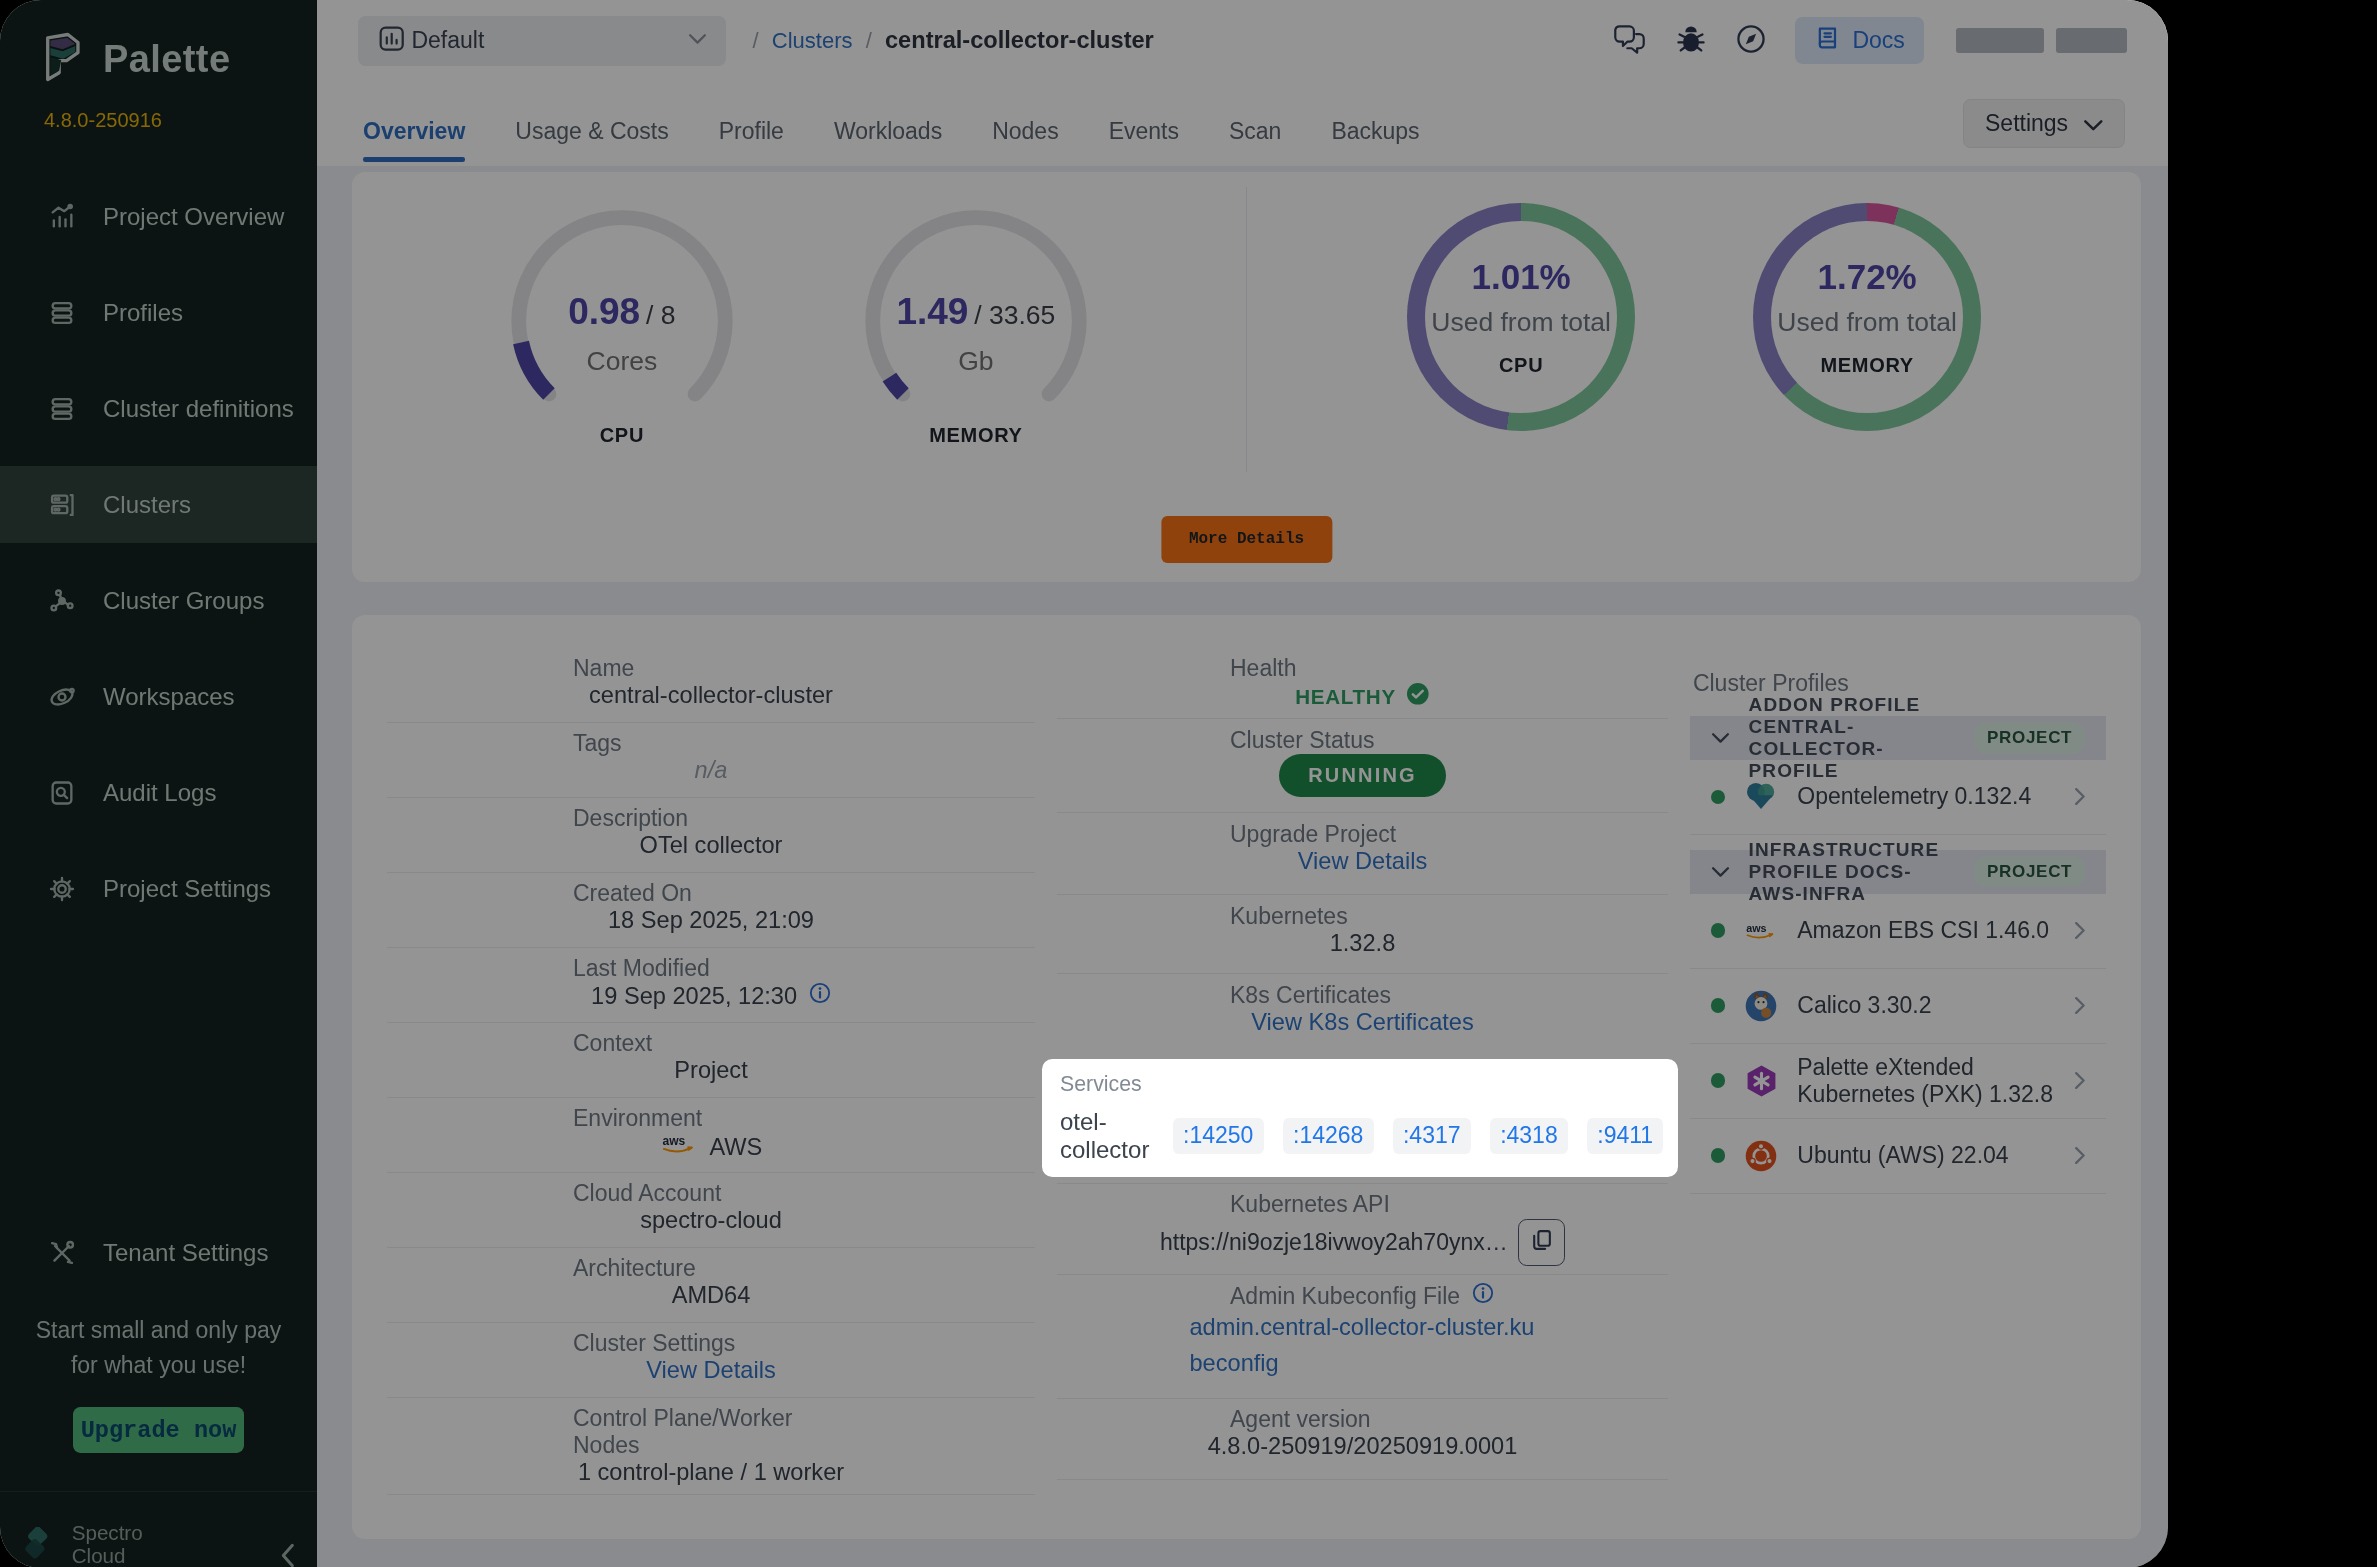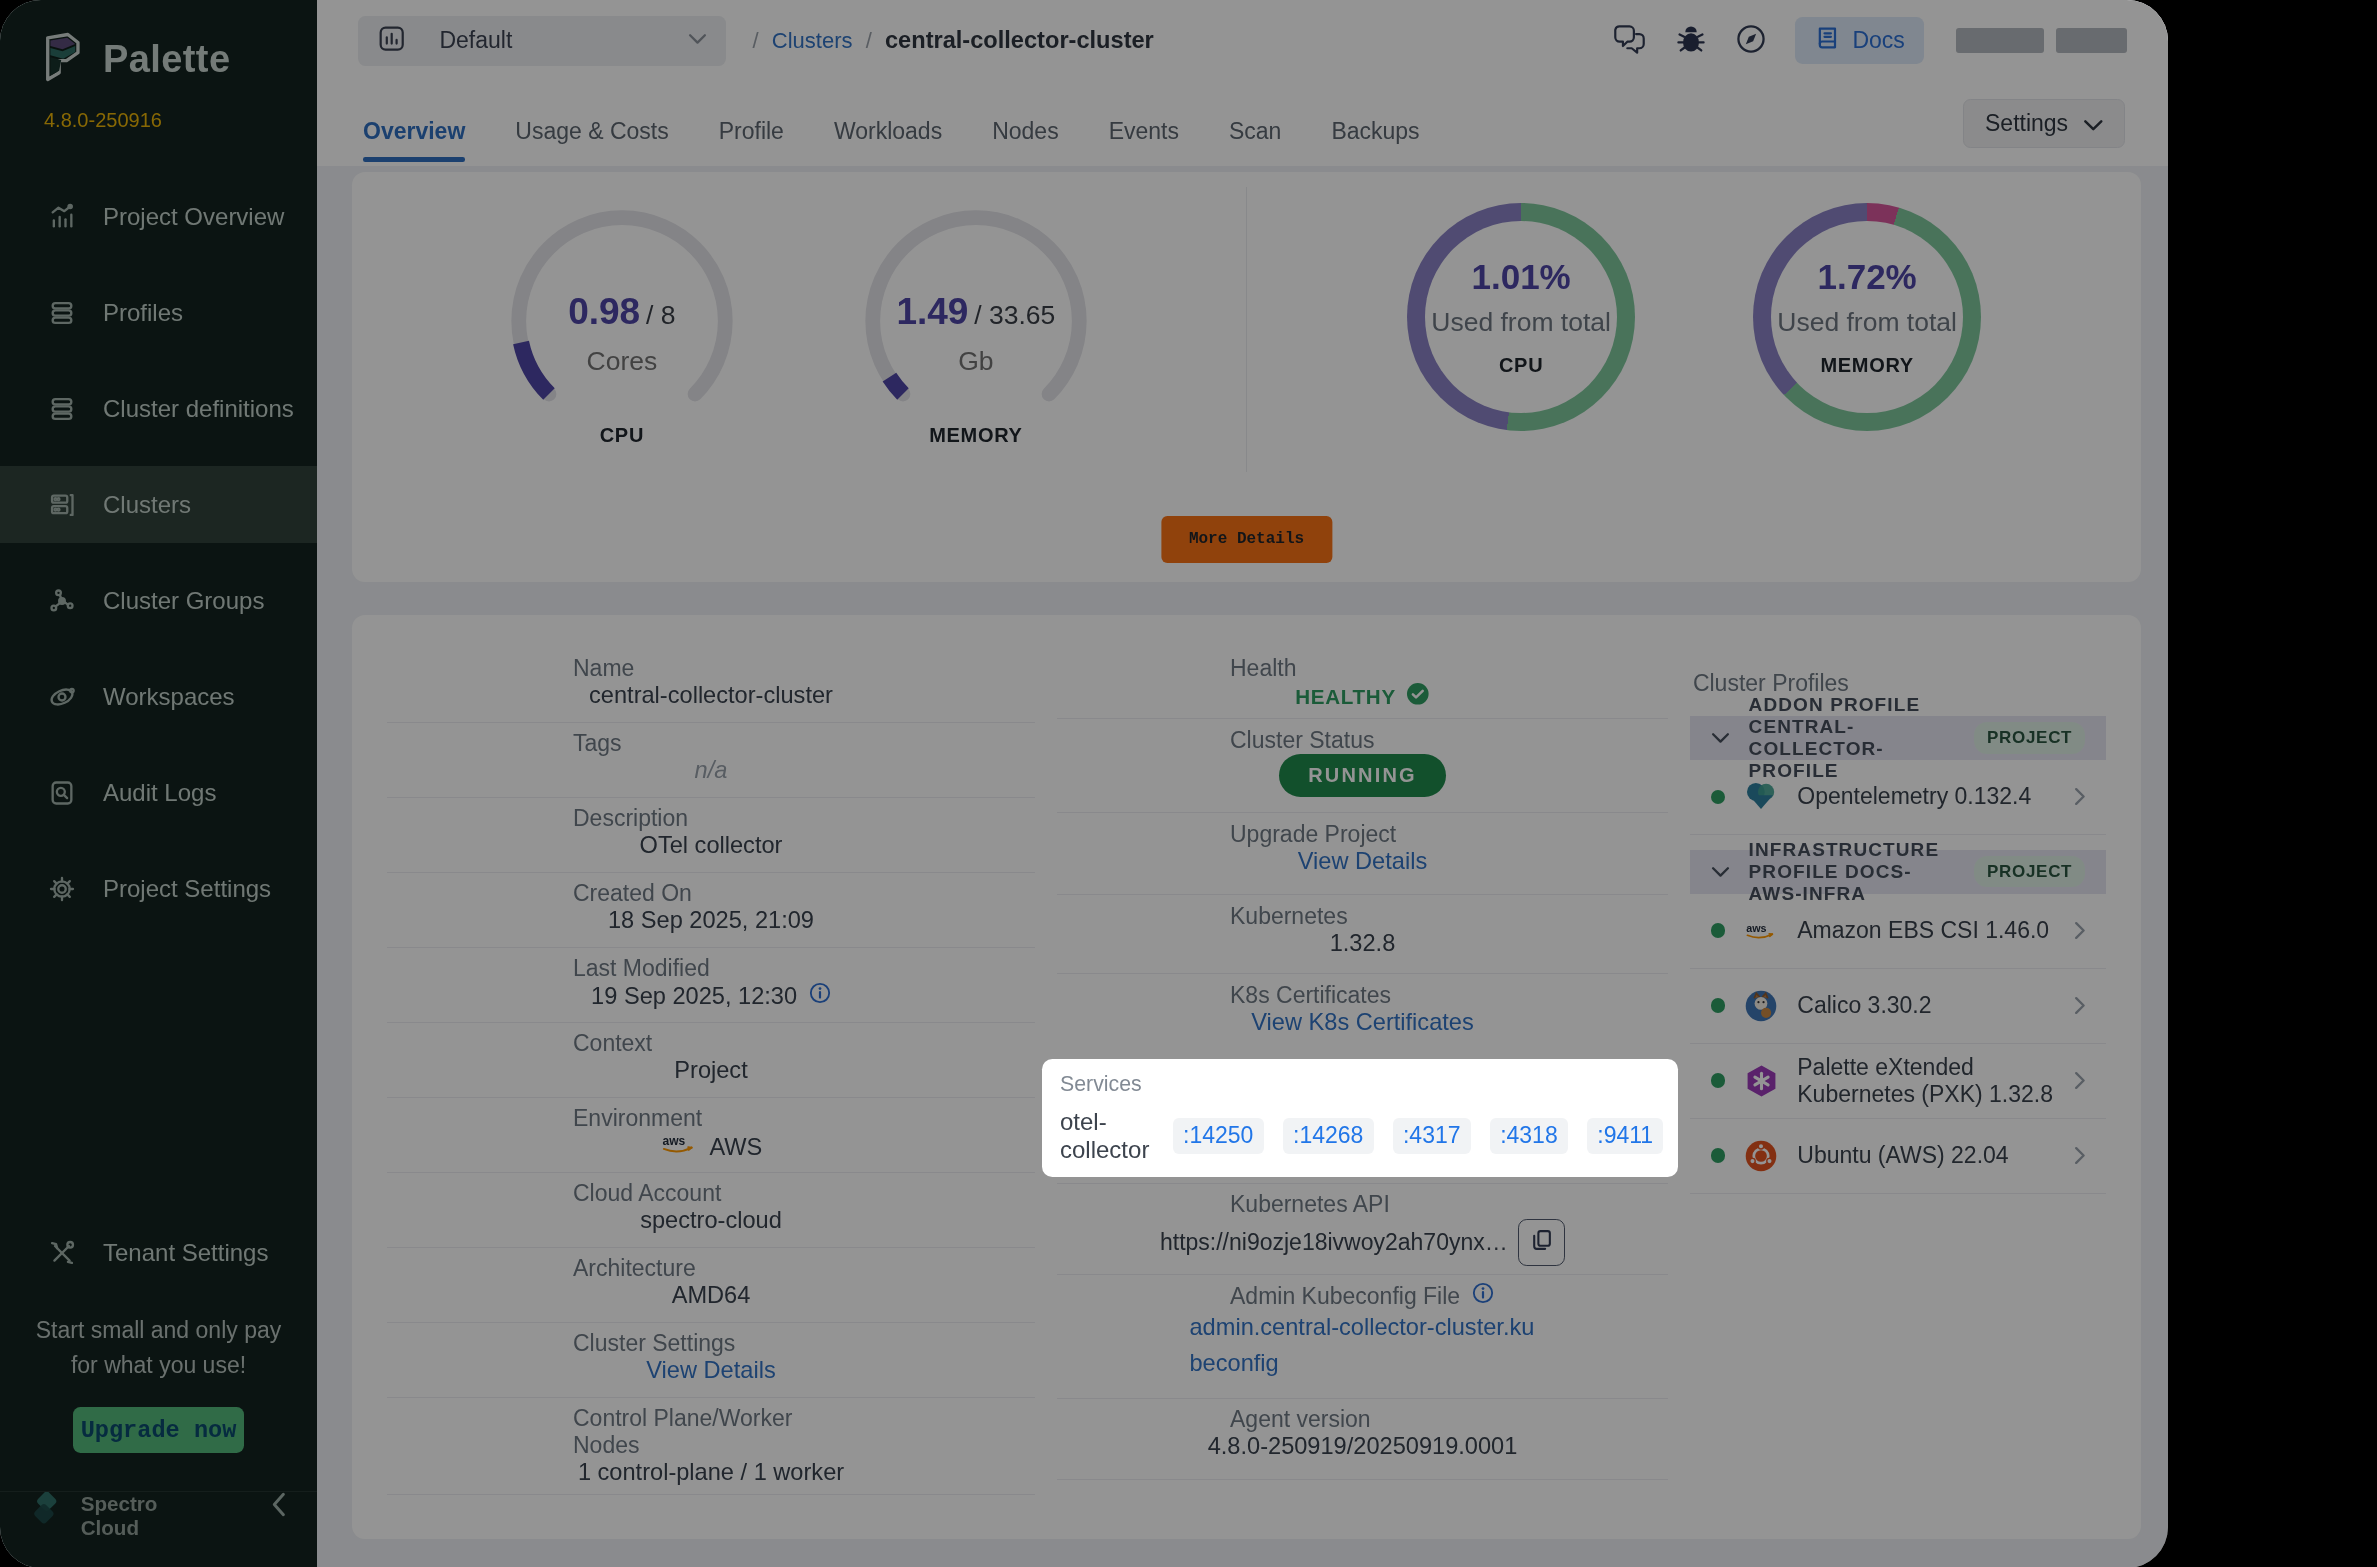--- a/index.html
+++ b/index.html
@@ -13,28 +13,28 @@
   .brand{font-size:38px;font-weight:600;color:#c9d4cf;letter-spacing:0.4px;}
   .version{padding:22px 0 0 44px;font-size:20px;color:#eab308;}
   .nav{margin-top:46px;display:flex;flex-direction:column;gap:19px;}
   .nav-item{display:flex;align-items:center;gap:25px;height:77px;padding-left:46px;font-size:24px;color:#c2cfc9;cursor:pointer;}
   .nav-item.active{background:#31433c;}
   .nic{width:32px;display:flex;justify-content:center;flex-shrink:0;}
   .nic svg{stroke:#a2b2ab;fill:none;stroke-width:2;stroke-linecap:round;stroke-linejoin:round;}
   .spacer{flex:1;}
   .promo{margin-top:22px;text-align:center;font-size:23px;line-height:1.5;color:#b7c2bd;}
   .upgrade-btn{margin:25px auto 6px;display:block;width:171px;height:46px;border:none;border-radius:7.4px;background:#53b97a;color:#0c4a6e;font-family:Liberation Mono, monospace;font-size:23.6px;font-weight:600;cursor:pointer;}
-  .side-footer{margin-top:32px;border-top:1.5px solid rgba(255,255,255,.08);height:77px;display:flex;align-items:flex-start;gap:17.7px;padding:0 29px;font-weight:bold;}
+  .side-footer{margin-top:32px;border-top:1.5px solid rgba(255,255,255,.08);height:77px;display:flex;align-items:flex-end;gap:17.7px;padding:0 20px;}
   .sc-name{font-size:20.6px;line-height:1.15;color:#93a09a;}
   .collapse{margin-left:auto;cursor:pointer;display:flex;}
   
   .main{flex:1;display:flex;flex-direction:column;min-width:0;}
   .topbar{background:#fff;height:166px;flex-shrink:0;display:flex;flex-direction:column;}
   .tb-row1{display:flex;align-items:center;height:74px;padding:7.4px 41px 0 41px;gap:26.5px;}
-  .proj-select{display:flex;align-items:center;gap:33px;width:368px;height:50px;background:#eceef1;border-radius:7.4px;padding:0 19px;cursor:pointer;}
+  .proj-select{display:flex;align-items:center;gap:5px;width:368px;height:50px;background:#eceef1;border-radius:7.4px;padding:0 19px;cursor:pointer;}
   .proj-select .plabel{font-size:23px;color:#3b4252;flex:1;}
   .breadcrumb{display:flex;align-items:center;gap:13.2px;font-size:22px;color:#9aa1a9;}
   .bc-link{color:#3273c4;cursor:pointer;}
   .bc-current{color:#2f3640;font-weight:600;font-size:23.6px;}
   .tb-actions{margin-left:auto;display:flex;align-items:center;gap:28px;}
   .icon-btn{background:none;border:none;cursor:pointer;display:flex;padding:0;}
   .docs-btn{display:flex;align-items:center;gap:10.3px;background:#dde9f8;border:none;border-radius:7.4px;height:47px;padding:0 19px;color:#2b6fd4;font-family:inherit;font-size:23px;cursor:pointer;}
   .user-redacted{display:flex;gap:11.8px;align-items:center;margin-left:4.4px;}
   .ur-block{height:25px;background:#b4b8bf;border-radius:2.9px;}
   .ur-a{width:88px;} .ur-b{width:71px;}

